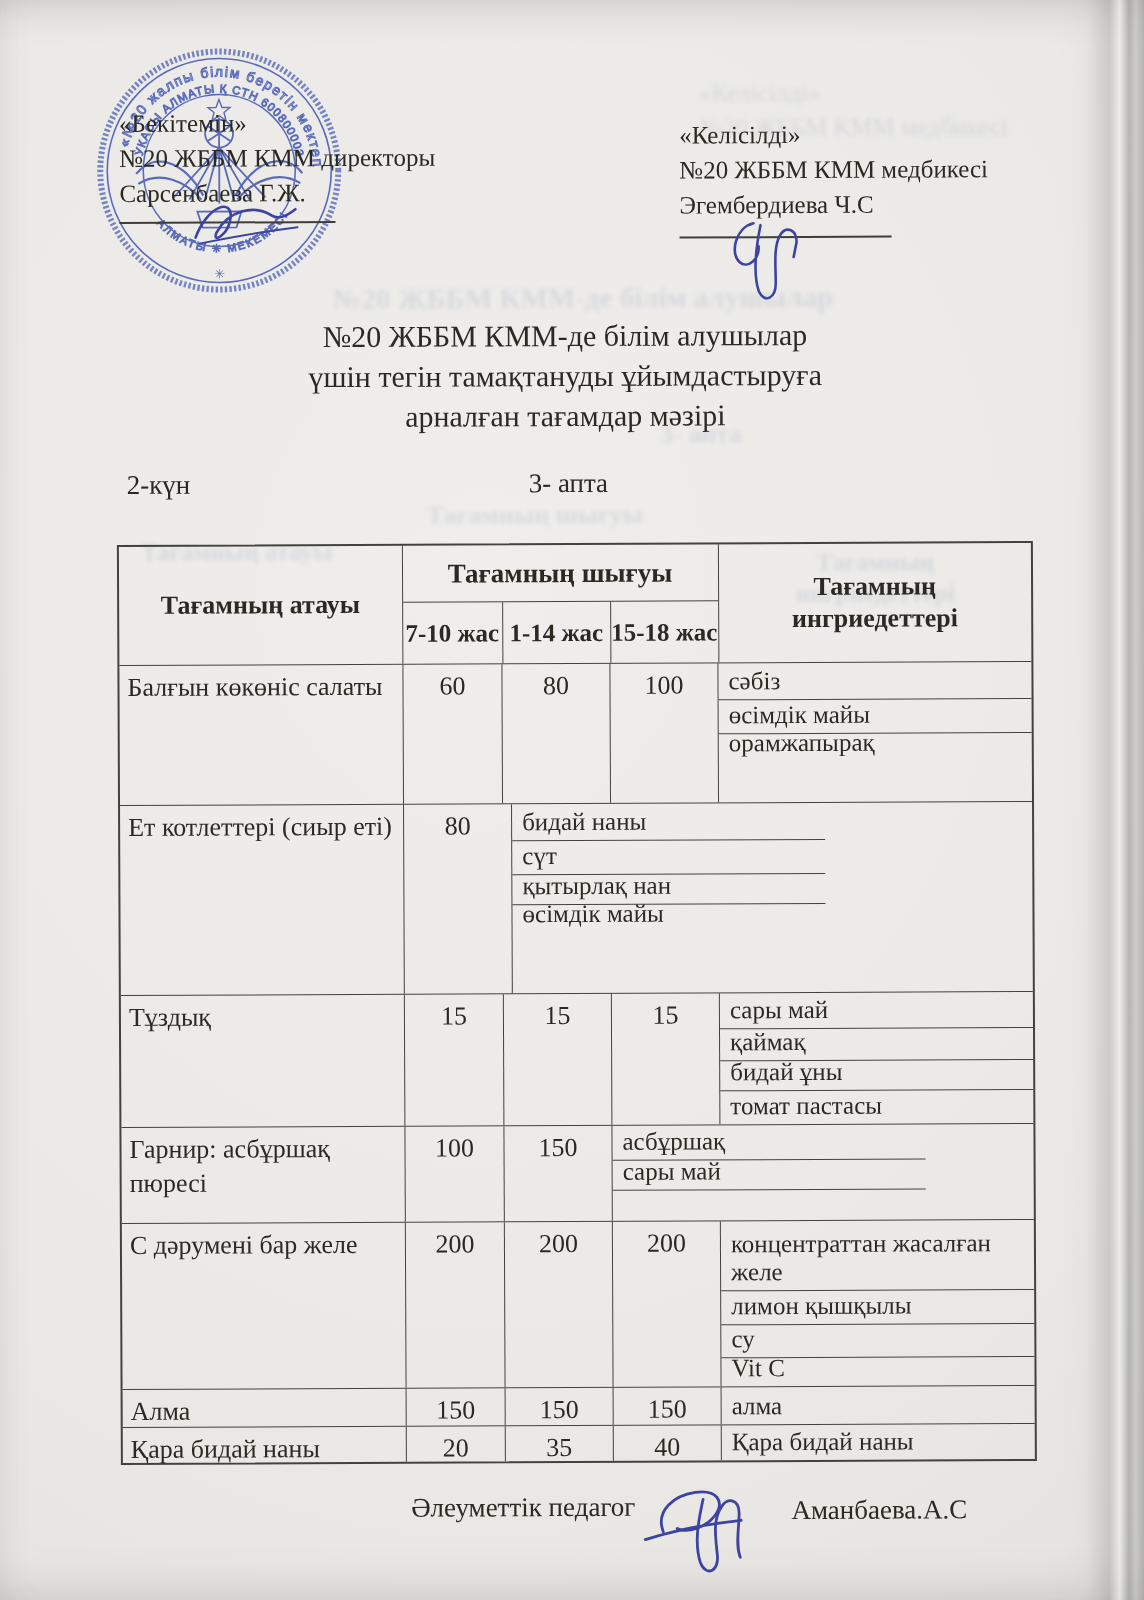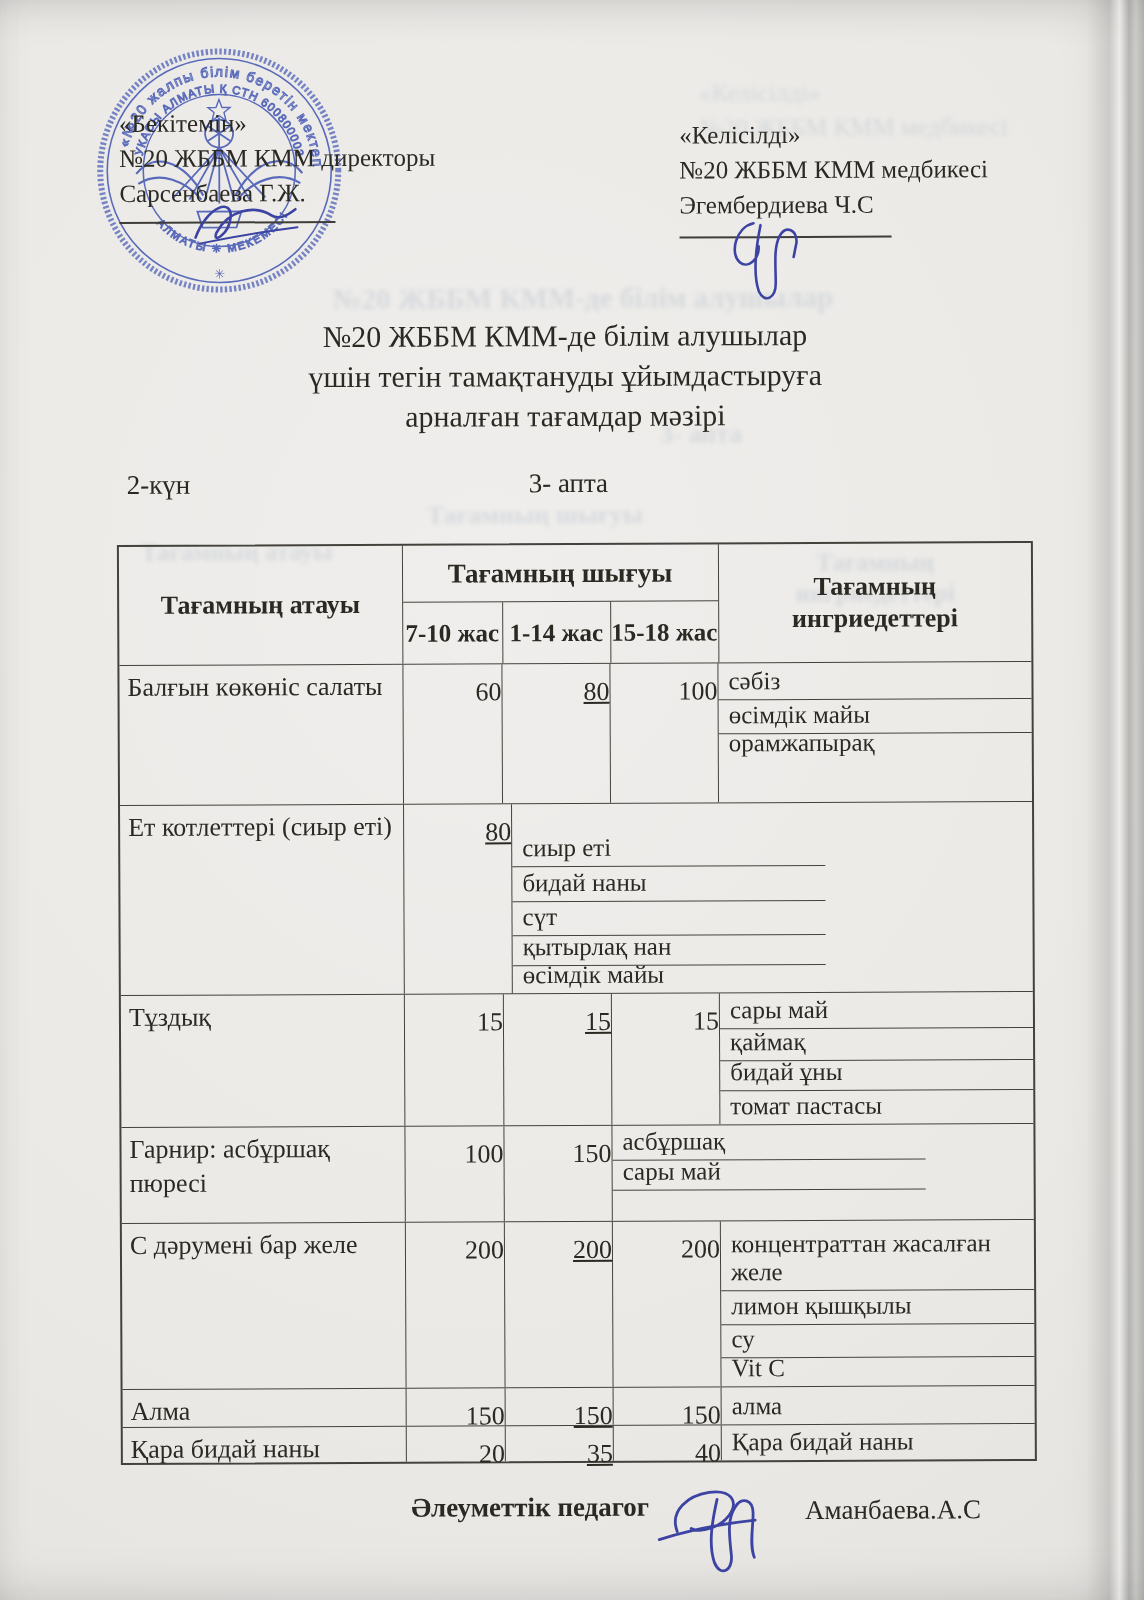--- a/index.html
+++ b/index.html
@@ -66,31 +66,31 @@
   .hages{flex:1;display:flex;}
   .hage{display:flex;align-items:center;justify-content:center;text-align:center;
         line-height:30px;font-size:25px;}
   .hage.a0{width:99px;font-family:Liberation Serif, serif;}
   .hage.a1{width:108px;border-left:1.6px solid var(--bd);}
   .hage.a2{width:108px;border-left:1.6px solid var(--bd);}
   .hing{width:313px;display:flex;align-items:center;justify-content:center;text-align:center;
         line-height:32px;padding:0 10px;font-size:26px;}
   .trow{display:flex;border-top:1.8px solid var(--bd);box-sizing:border-box;}
   .cname{width:284px;border-right:1.6px solid var(--bd);padding:5px 6px 0 8px;line-height:34px;}
-  .cnum{border-right:1.6px solid var(--bd);text-align:right;padding-top:13px;}
+  .cnum{border-right:1.6px solid var(--bd);text-align:center;padding-top:7px;}
   .cnum.n0{width:99px;}
-  .cnum.n1{width:108px;text-decoration:underline;}
+  .cnum.n1{width:108px;}
   .cnum.n2{width:108px;}
   .cing{width:313px;display:flex;flex-direction:column;}
   .sub{display:flex;align-items:flex-end;padding:0 10px 4px 10px;font-size:25px;box-sizing:border-box;}
   .sub + .sub{border-top:1.4px solid var(--bd);}
 
   
   .footer{position:absolute;left:408px;top:1478px;display:flex;align-items:flex-start;font-size:27px;}
-  .footer .role{padding-top:14px;font-weight:bold;}
+  .footer .role{padding-top:14px;}
   .footer .name{padding-top:18px;}
   .sig-footer{width:158px;height:112px;margin:-8px -4px 0 2px;}
   .sig-footer path{stroke:var(--ink,#3c43a2);fill:none;stroke-linecap:round;}
 </style>
 </head>
 <body>
 
 <div class="photo">
   <div class="page">
 
@@ -189,21 +189,20 @@
             <div class="cell cing">
               <div class="sub" style="height: 36px;">сәбіз</div>
               <div class="sub" style="height: 34px;">өсімдік майы</div>
               <div class="sub" style="height: 28px;">орамжапырақ</div>
             </div>
           </div>
           <div class="trow" style="height: 190px;">
             <div class="cell cname">Ет котлеттері (сиыр еті)</div>
             <div class="cell cnum n1">80</div>
             <div class="cell cing">
-              <div class="sub" style="height: 62px;">сиыр еті</div>
               <div class="sub" style="height: 36px;">бидай наны</div>
               <div class="sub" style="height: 34px;">сүт</div>
               <div class="sub" style="height: 30px;">қытырлақ нан</div>
               <div class="sub" style="height: 28px;">өсімдік майы</div>
             </div>
           </div>
           <div class="trow" style="height: 132px;">
             <div class="cell cname">Тұздық</div>
             <div class="cell cnum n0">15</div>
             <div class="cell cnum n1">15</div>

